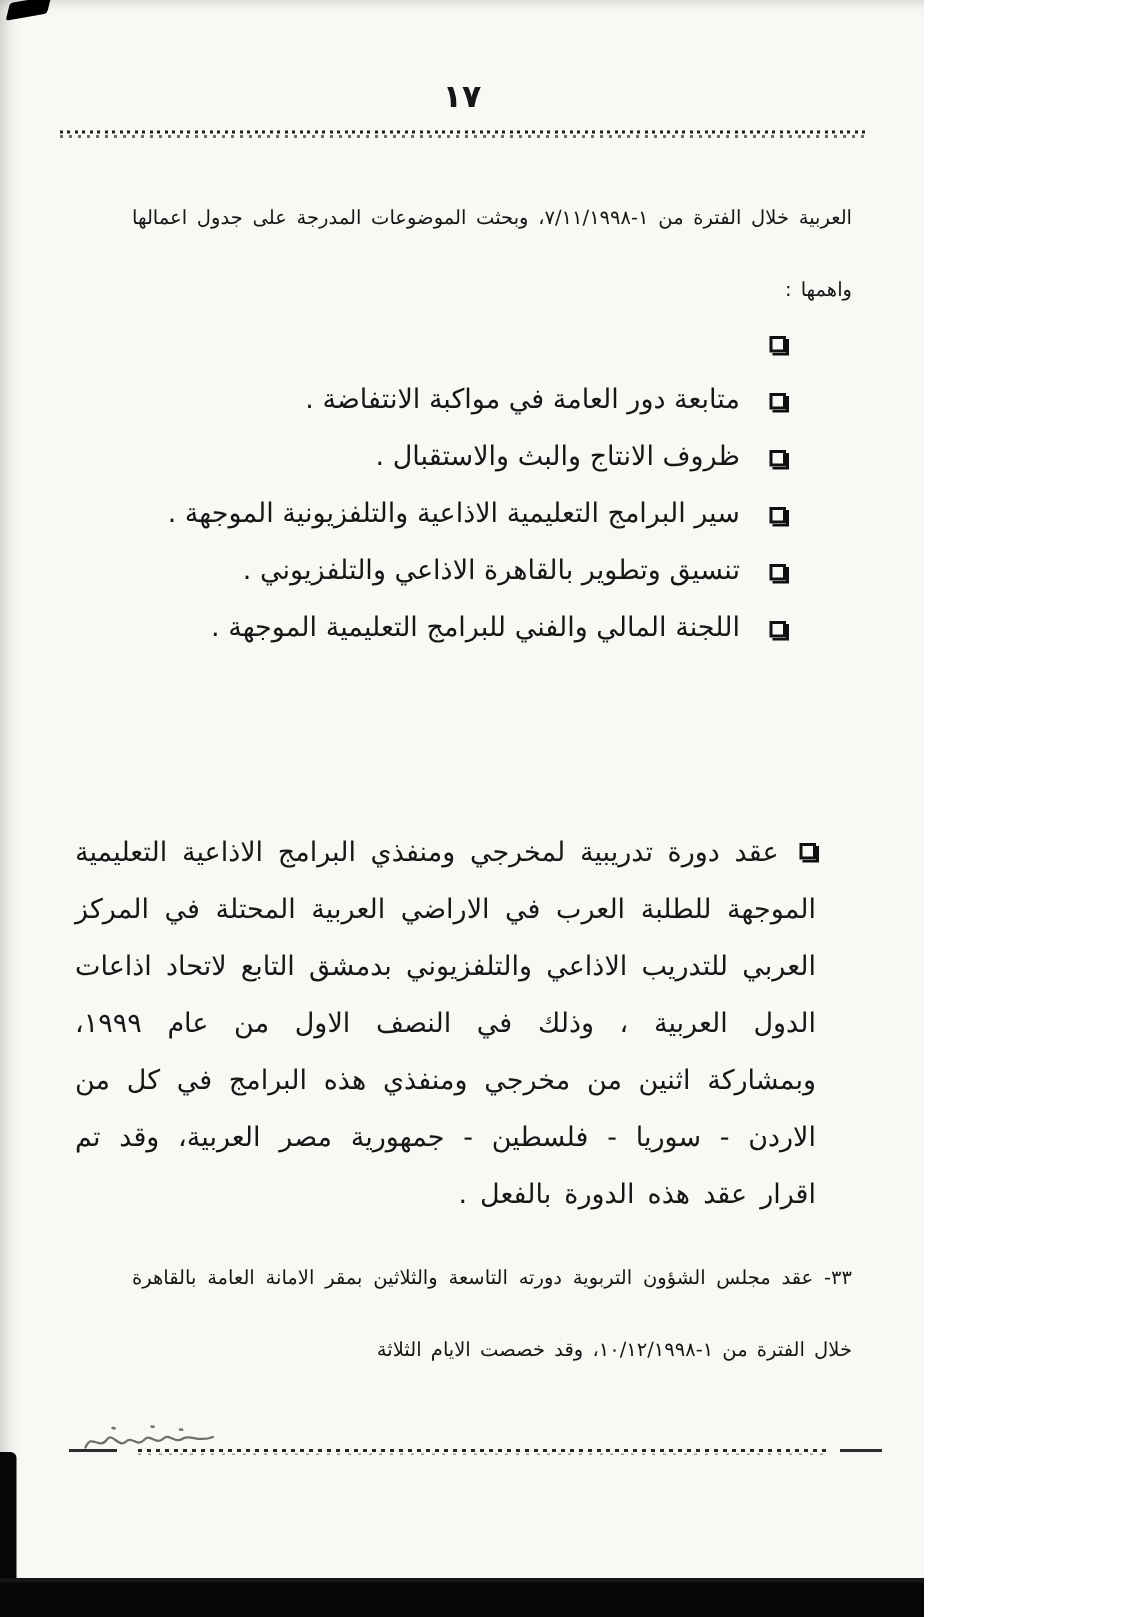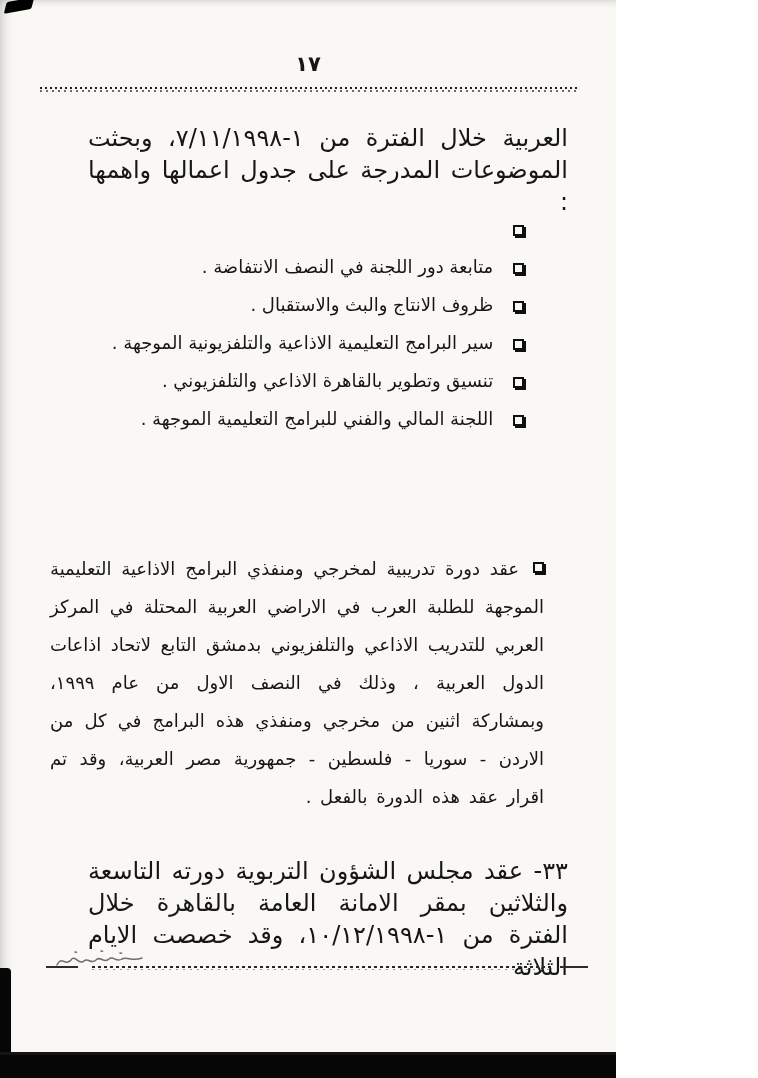--- a/index.html
+++ b/index.html
@@ -24,29 +24,29 @@
     font-size:21px; font-weight:bold; letter-spacing:3px;
   }
 
   
   .divider-top { position:absolute; top:87px; left:40px; right:36px; height:6px; }
   .divider-top .row1 { height:2px; background:repeating-linear-gradient(90deg,#1d1d1d 0 2px, transparent 2px 5px); }
   .divider-top .row2 { height:2px; margin-top:1px; background:repeating-linear-gradient(90deg,#6b6b6b 0 2px, transparent 2px 6px); }
 
   .textblock {
     position:absolute; left:48px; right:48px;
-    font-size:24px; line-height:32px;
+    font-size:13px; line-height:48px;
     text-align:justify; text-align-last:right;
     word-spacing:2px;
     margin-left:40px;
   }
 
   .intro   { top:122px; }
   .recintro{ top:448px; text-indent:42px; }
-  .closing { top:855px; }
+  .closing { top:829px; }
 
   
   .topics {
     position:absolute; top:210px; left:48px; right:48px;
     list-style:none;
   }
   .topics li {
     direction:rtl;
     text-align:right;
     font-size:18px; line-height:38px;
@@ -117,21 +117,21 @@
   </div>
 
   <p class="textblock intro rtl">العربية خلال الفترة من ١-٧/١١/١٩٩٨، وبحثت الموضوعات المدرجة على جدول اعمالها واهمها :</p>
 
   <ul class="topics">
     <li>
       <span class="sq"></span>
     </li>
     <li>
       <span class="sq"></span>
-      <span>متابعة دور اللجنة في النصف الانتفاضة .</span>
+      <span>متابعة دور العامة في مواكبة الانتفاضة .</span>
     </li>
     <li>
       <span class="sq"></span>
       <span>ظروف الانتاج والبث والاستقبال .</span>
     </li>
     <li>
       <span class="sq"></span>
       <span>سير البرامج التعليمية الاذاعية والتلفزيونية الموجهة .</span>
     </li>
     <li>

